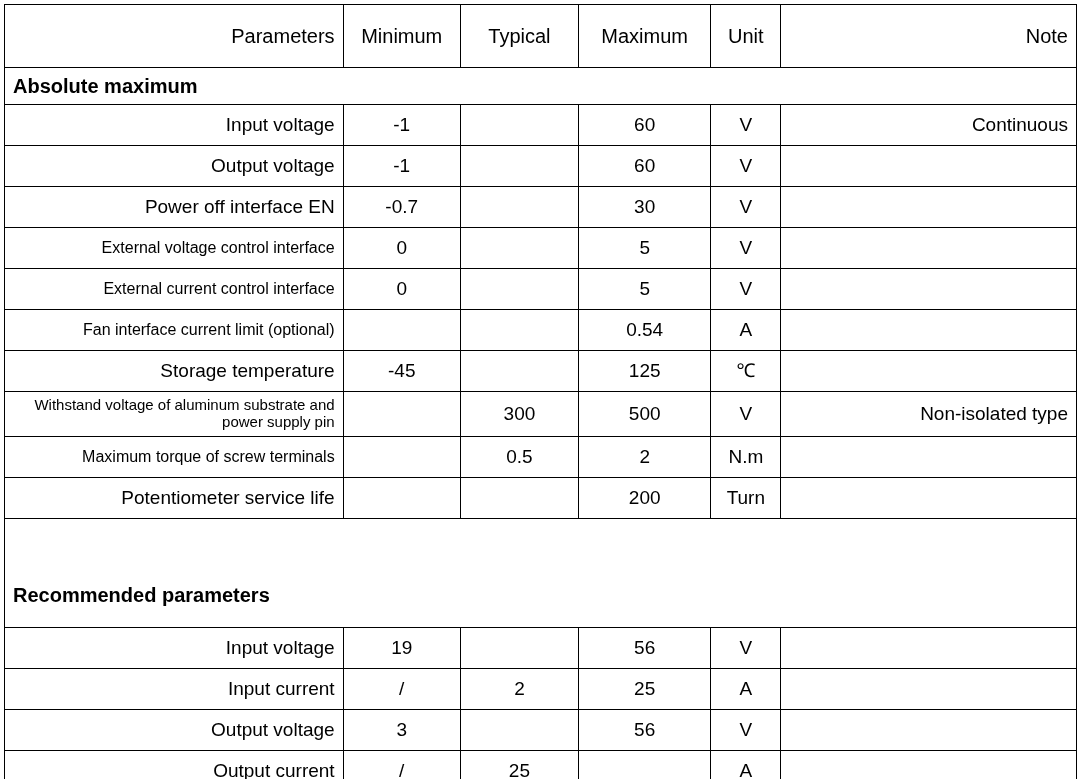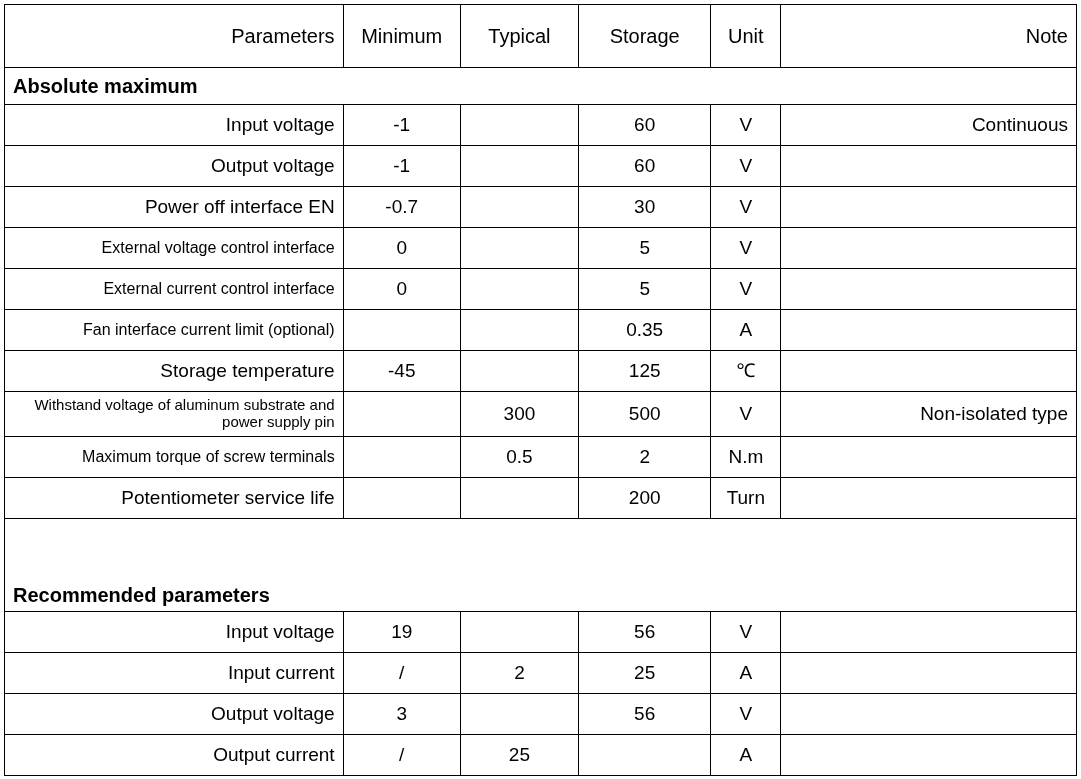--- a/index.html
+++ b/index.html
@@ -51,21 +51,21 @@
   }
   tr.section td {
     height: 36px;
     font-size: 20px;
     font-weight: bold;
     text-align: left;
   }
   tr.section.tall td {
     height: 88px;
     vertical-align: bottom;
-    padding-bottom: 4px;
+    padding-bottom: 20px;
   }
   tr.data td {
     height: 40px;
   }
   tr.data.small td.param {
     font-size: 16px;
   }
   tr.data.twoline td.param {
     font-size: 15px;
     line-height: 1.12;
@@ -86,21 +86,21 @@
       <col class="c-max">
       <col class="c-unit">
       <col class="c-note">
     </colgroup>
     <tbody>
 
       <tr class="header">
         <td class="param">Parameters</td>
         <td class="num">Minimum</td>
         <td class="num">Typical</td>
-        <td class="num">Storage</td>
+        <td class="num">Maximum</td>
         <td class="num">Unit</td>
         <td class="note">Note</td>
       </tr>
 
       <tr class="section">
         <td colspan="6">Absolute maximum</td>
       </tr>
 
       <tr class="data">
         <td class="param">Input voltage</td>
@@ -144,21 +144,21 @@
         <td class="num"></td>
         <td class="num">5</td>
         <td class="num">V</td>
         <td class="note"></td>
       </tr>
 
       <tr class="data small">
         <td class="param">Fan interface current limit (optional)</td>
         <td class="num"></td>
         <td class="num"></td>
-        <td class="num">0.35</td>
+        <td class="num">0.54</td>
         <td class="num">A</td>
         <td class="note"></td>
       </tr>
 
       <tr class="data">
         <td class="param">Storage temperature</td>
         <td class="num">-45</td>
         <td class="num"></td>
         <td class="num">125</td>
         <td class="num">℃</td>

